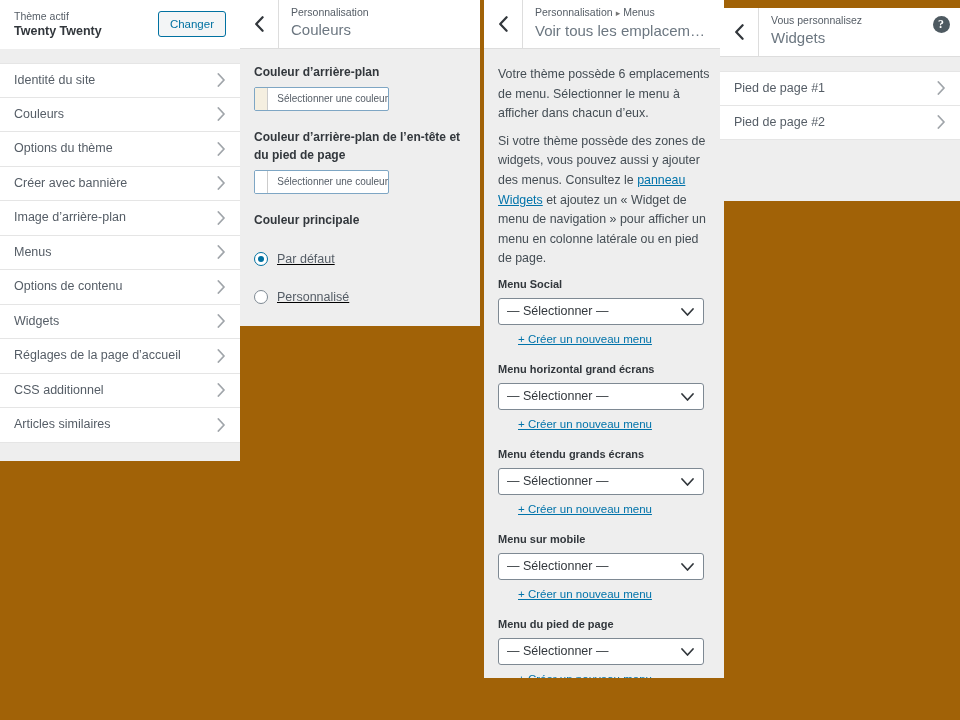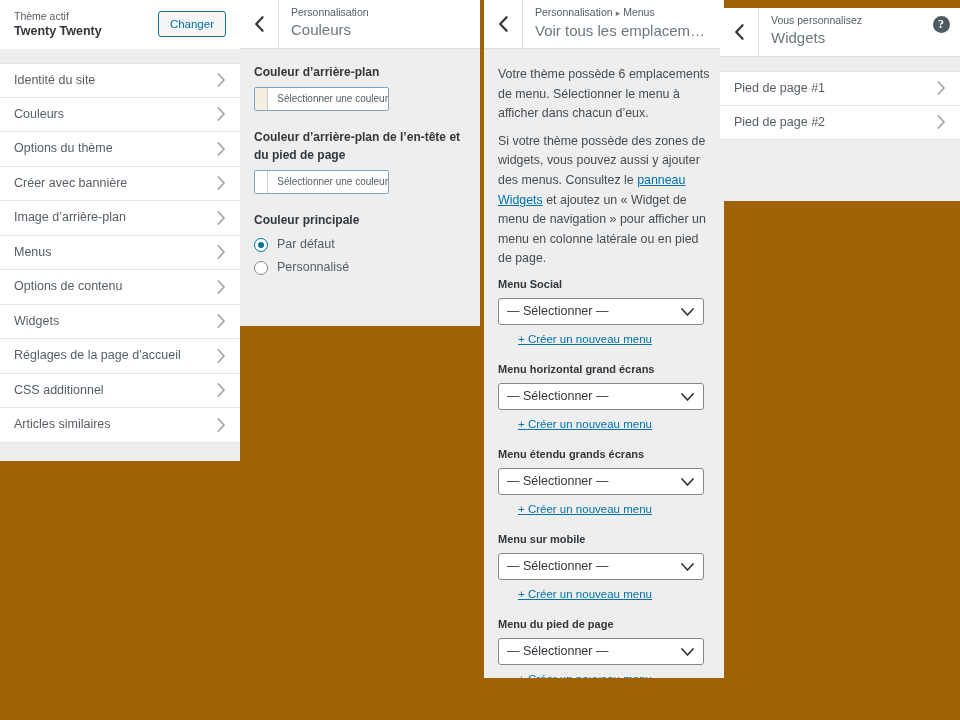--- a/index.html
+++ b/index.html
@@ -162,23 +162,24 @@
   .color-text {
     flex: 1;
     font-size: 10px;
     color: #555d66;
     line-height: 22px;
     padding-left: 9px;
     white-space: nowrap;
   }
   .radio-row {
     display: flex;
-    align-items: flex-end;
-    margin-top: 7px;
-    cursor: pointer;
+    align-items: center;
+    margin-top: 22px;
+    cursor: pointer;
+    text-decoration: underline;
   }
   .radio {
     width: 14px; height: 14px;
     border-radius: 50%;
     border: 1px solid #7e8993;
     background: #fff;
     margin-right: 9px;
     position: relative;
     flex: none;
   }

